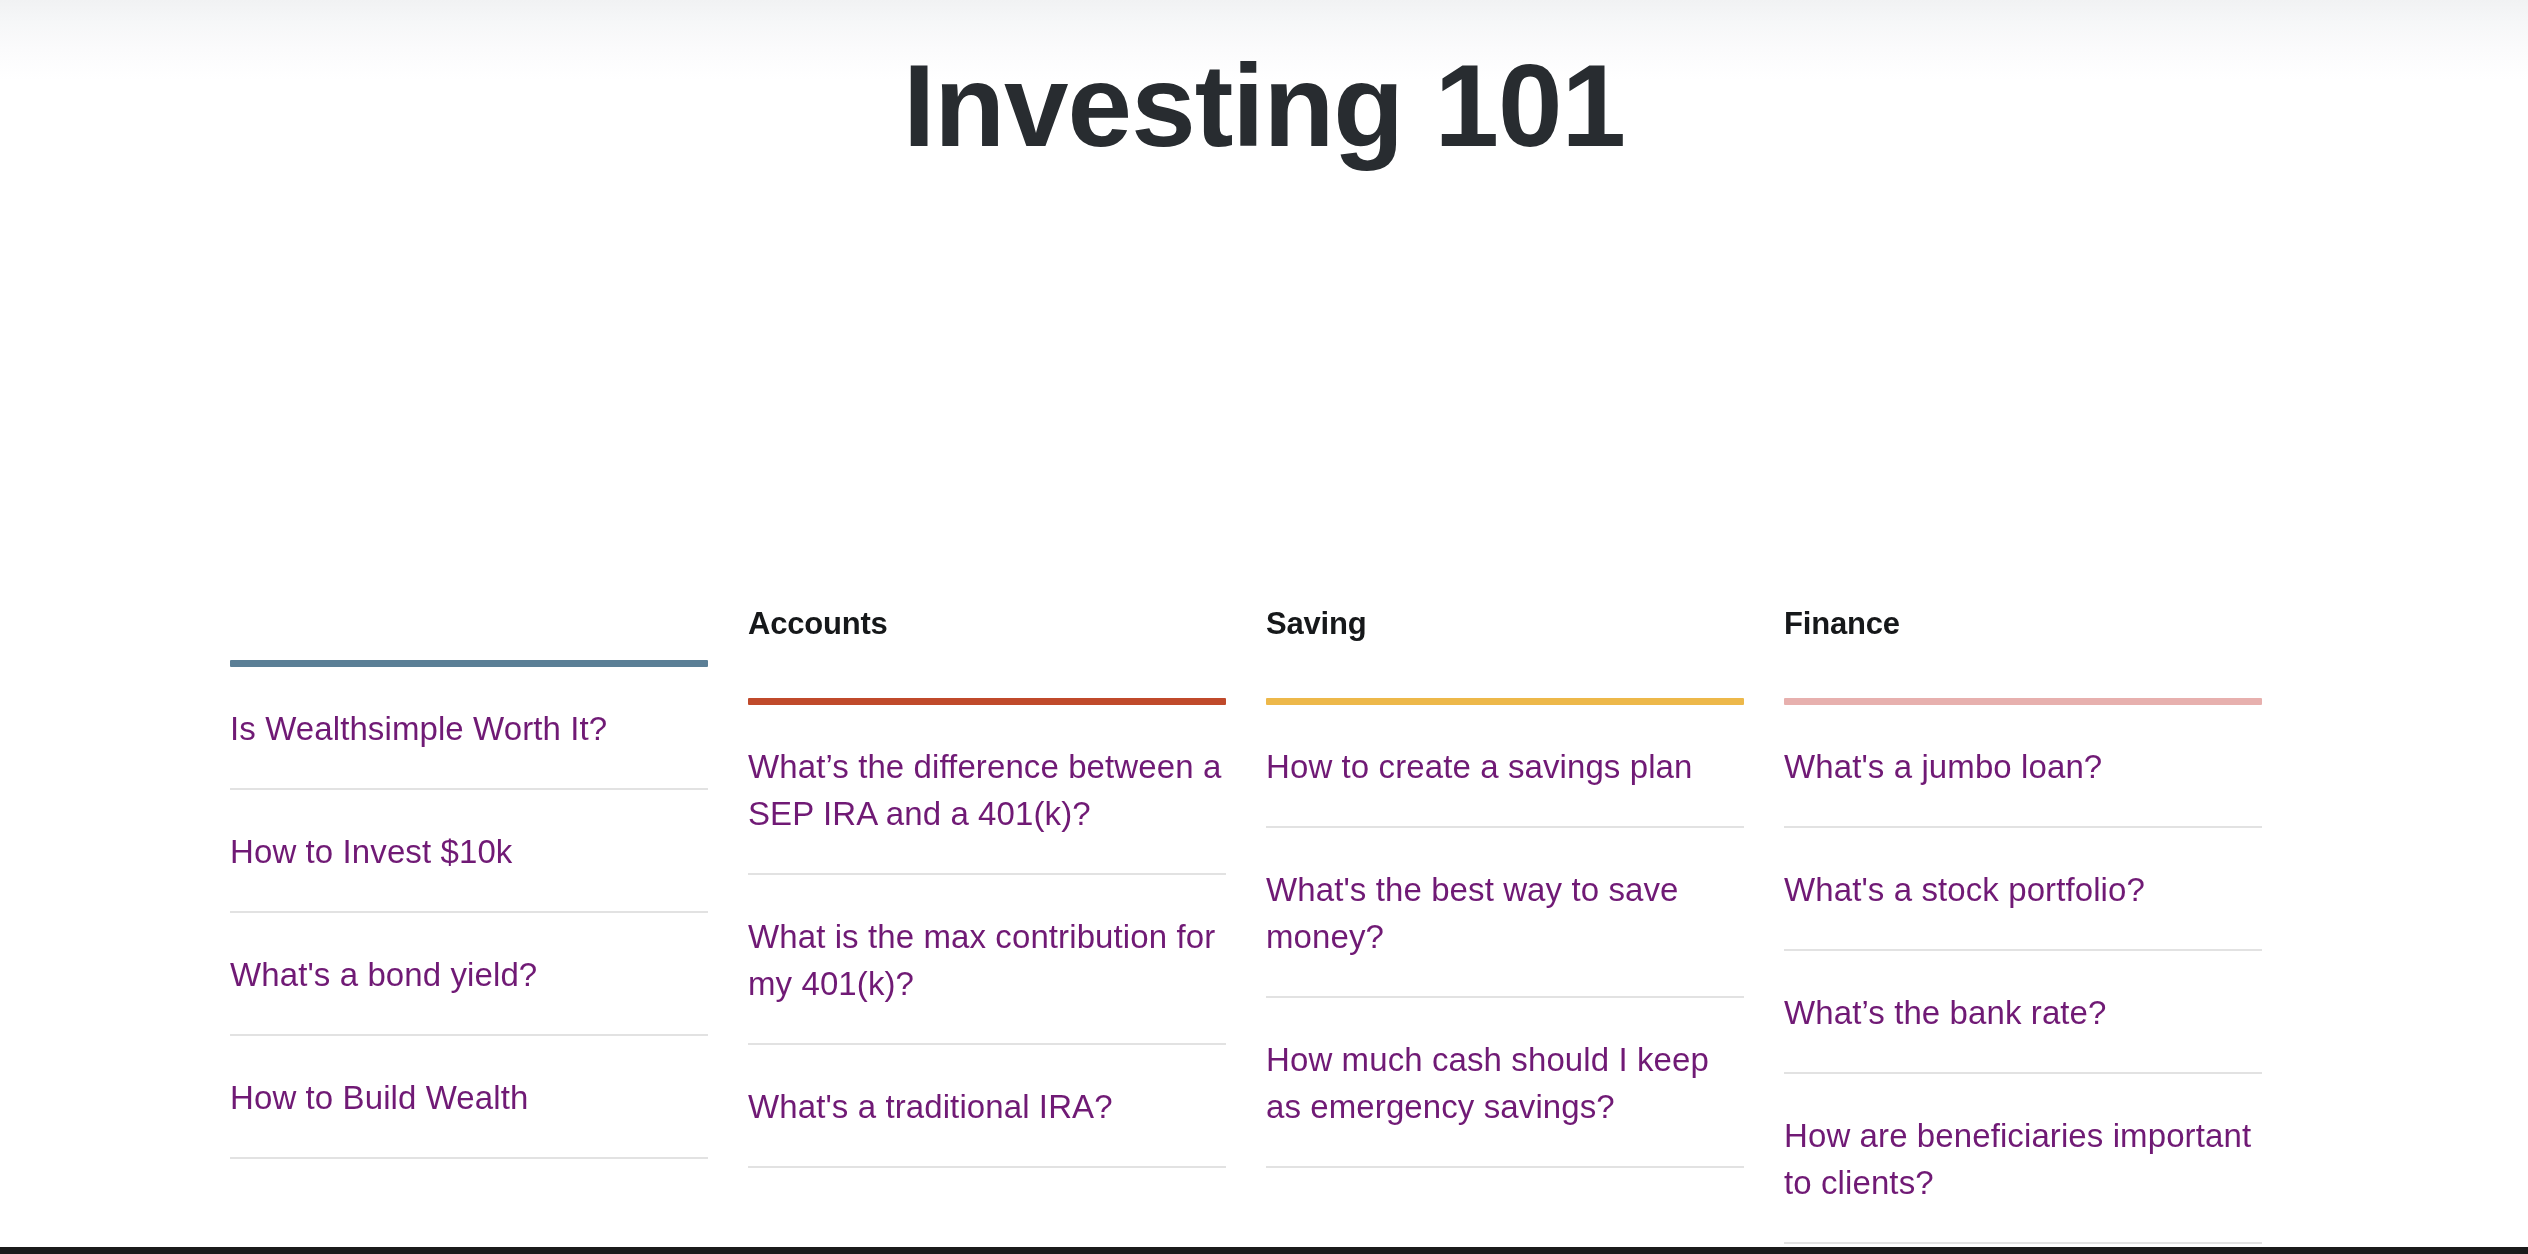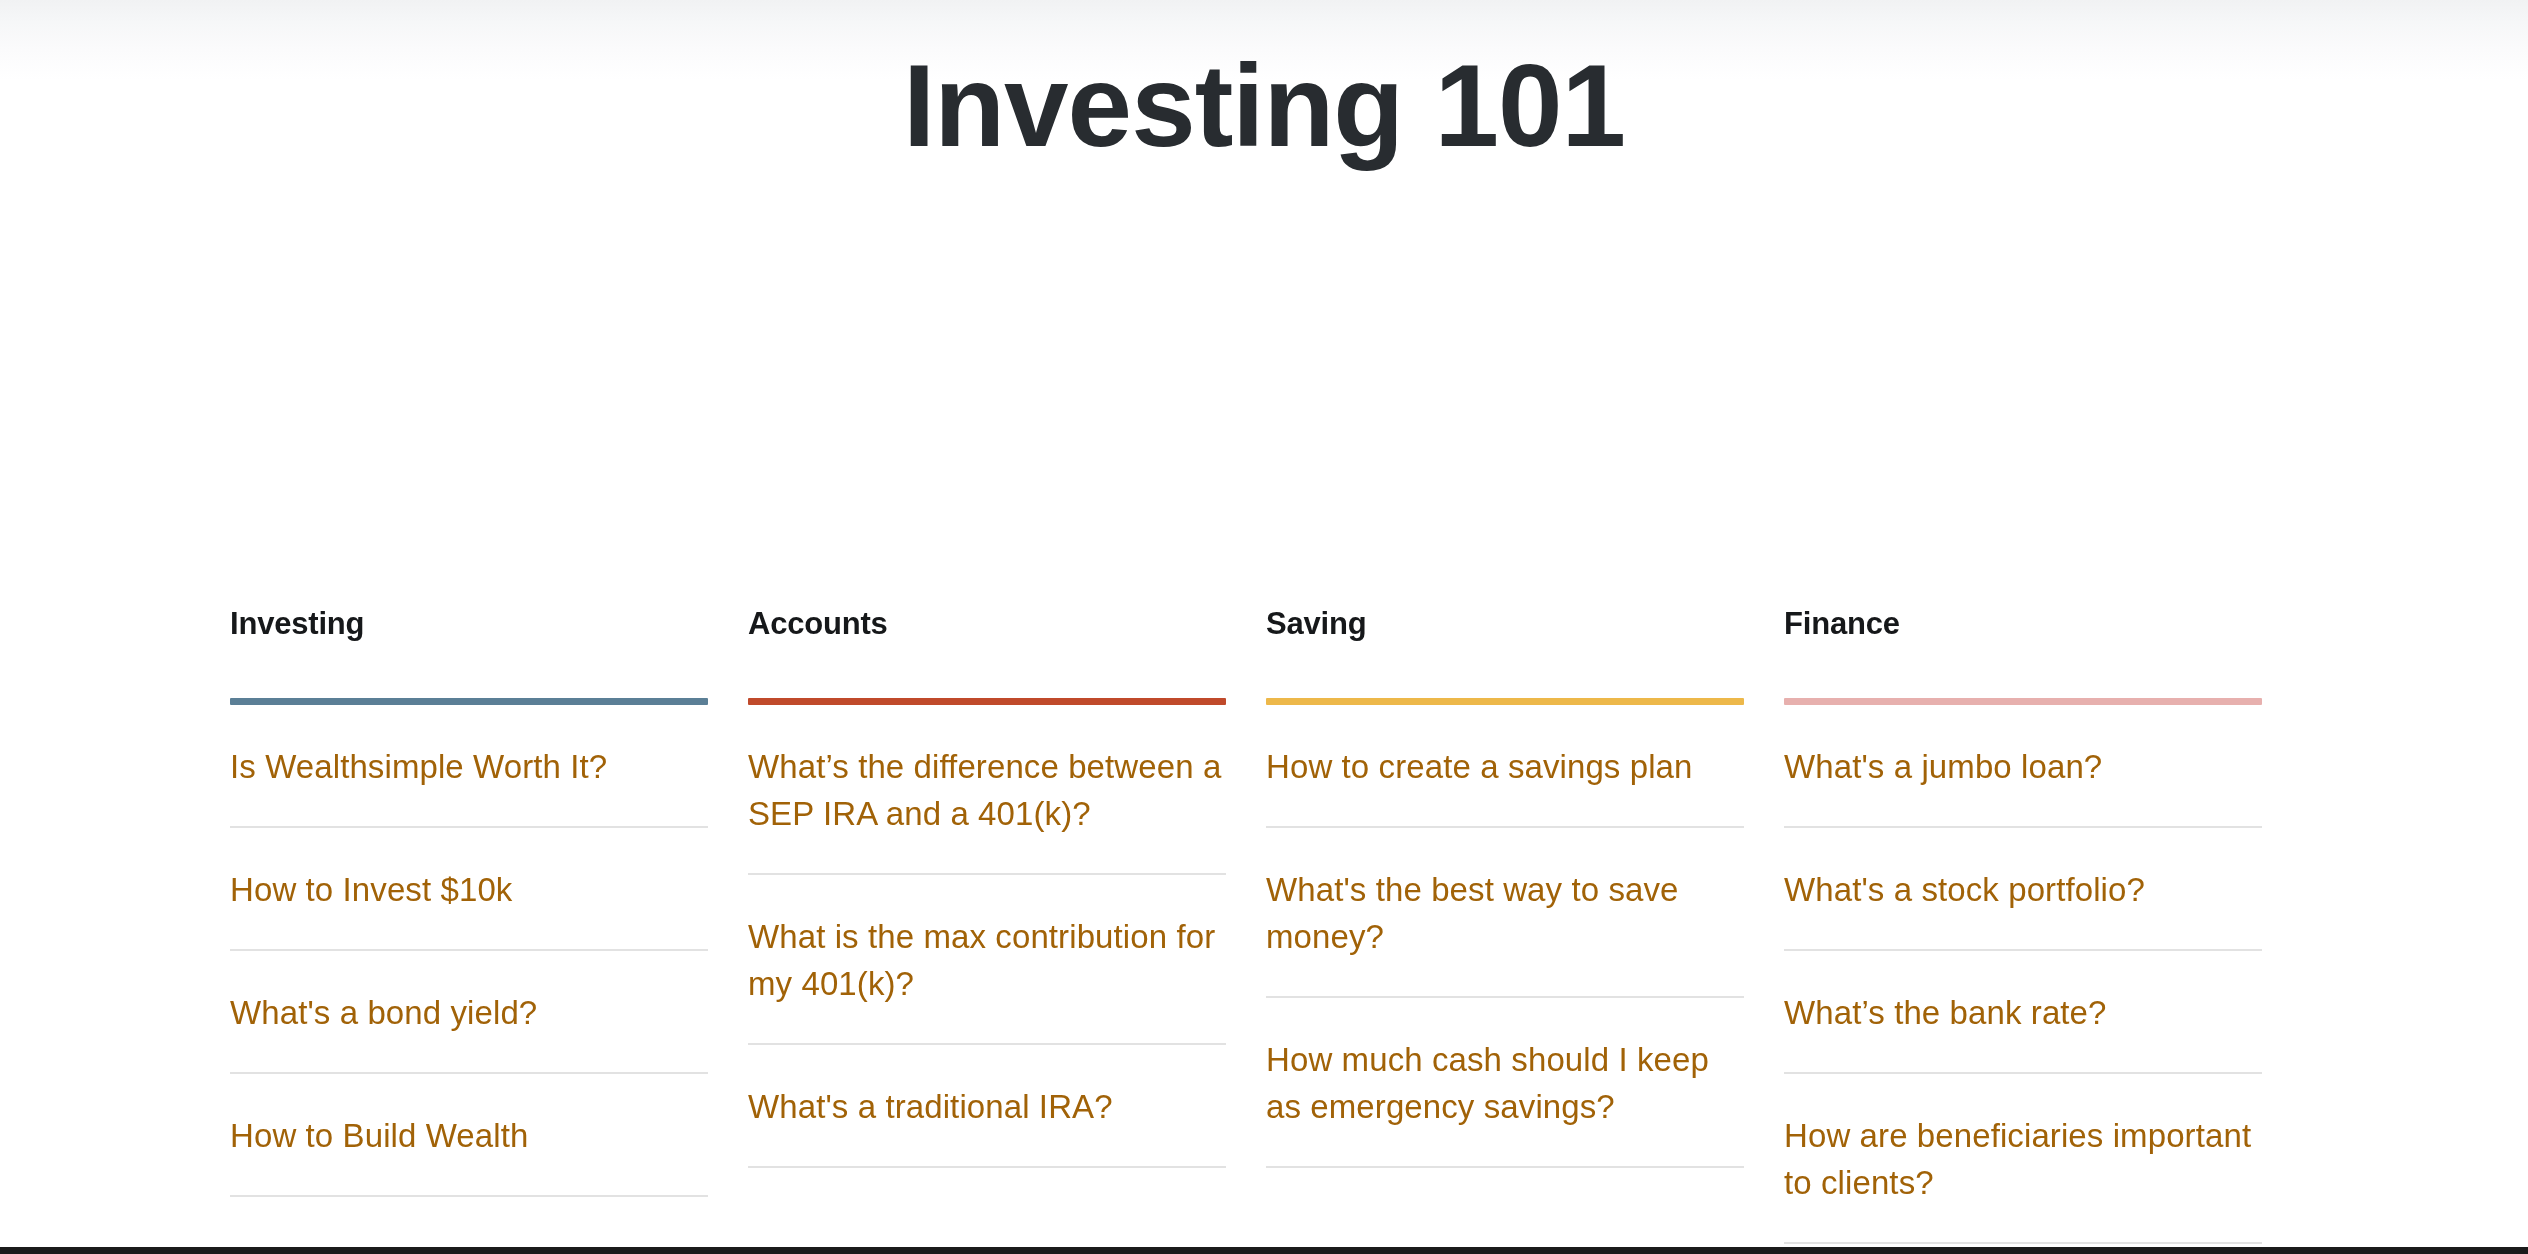--- a/index.html
+++ b/index.html
@@ -81,21 +81,21 @@
     border-bottom:2px solid #e2e2e2;
   }
 
   .link-item:first-child{ border-top:0; }
 
   .link-text{
     display:block;
     font-size:33px;
     line-height:47px;
     font-weight:400;
-    color:#a16207;
+    color:#701a75;
     letter-spacing:0.1px;
     padding:38px 0 36px 0;
     text-decoration:none;
     cursor:pointer;
   }
 
   
   .viewport-edge{
     position:absolute;
     left:0;
@@ -109,21 +109,20 @@
 <body>
 
 <div class="page">
 
   <div class="top-wash"></div>
 
   <h1 class="page-title">Investing 101</h1>
 
   <div class="columns">
       <div class="column">
-        <div class="column-title">Investing</div>
         <div class="accent-rule" style="background: rgb(91, 127, 150);"></div>
         <ul class="link-list">
           <li class="link-item">
             <a class="link-text">Is Wealthsimple Worth It?</a>
           </li>
           <li class="link-item">
             <a class="link-text">How to Invest $10k</a>
           </li>
           <li class="link-item">
             <a class="link-text">What's a bond yield?</a>

